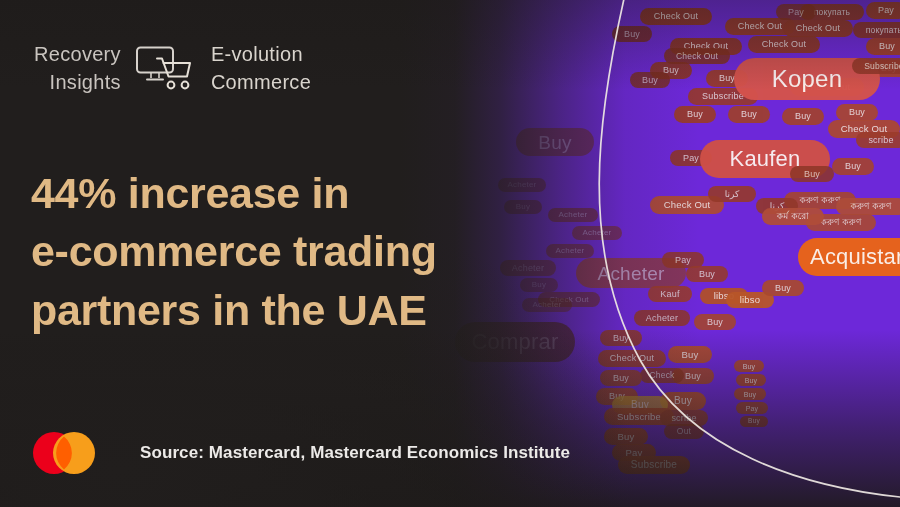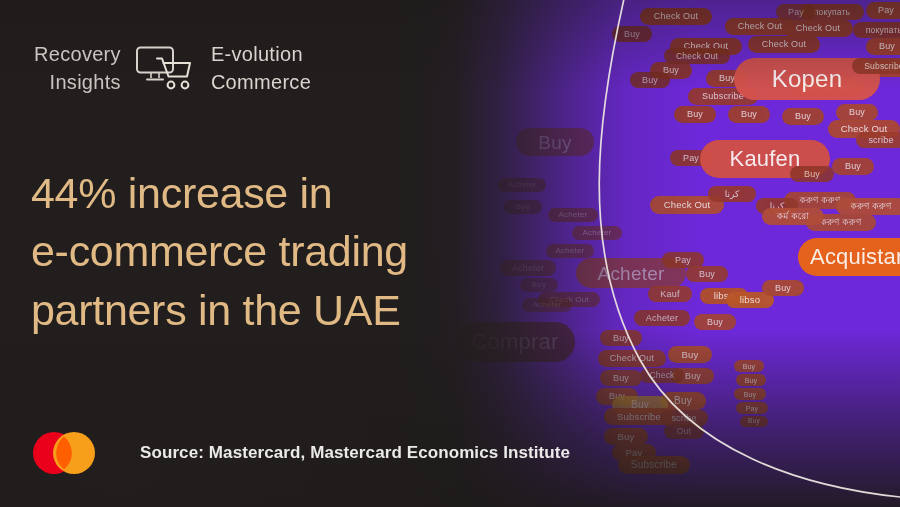--- a/index.html
+++ b/index.html
@@ -88,21 +88,21 @@
   .logo-words.left  { text-align:right; color:#c9c4bf; }
   .logo-words.right { text-align:left;  color:#d9d4cd; }
   #logo-icon { width:62px; height:46px; flex:0 0 auto; }
 
   
   #headline {
     position:absolute;
     left:31px; top:164px;
     z-index:20;
     font-size:43px;
-    font-weight:400;
+    font-weight:700;
     line-height:1.36;
     letter-spacing:-0.3px;
     color:#e0b985;
     max-width:520px;
   }
   #headline .ln { display:block; }
 
   
   #footer {
     position:absolute;

